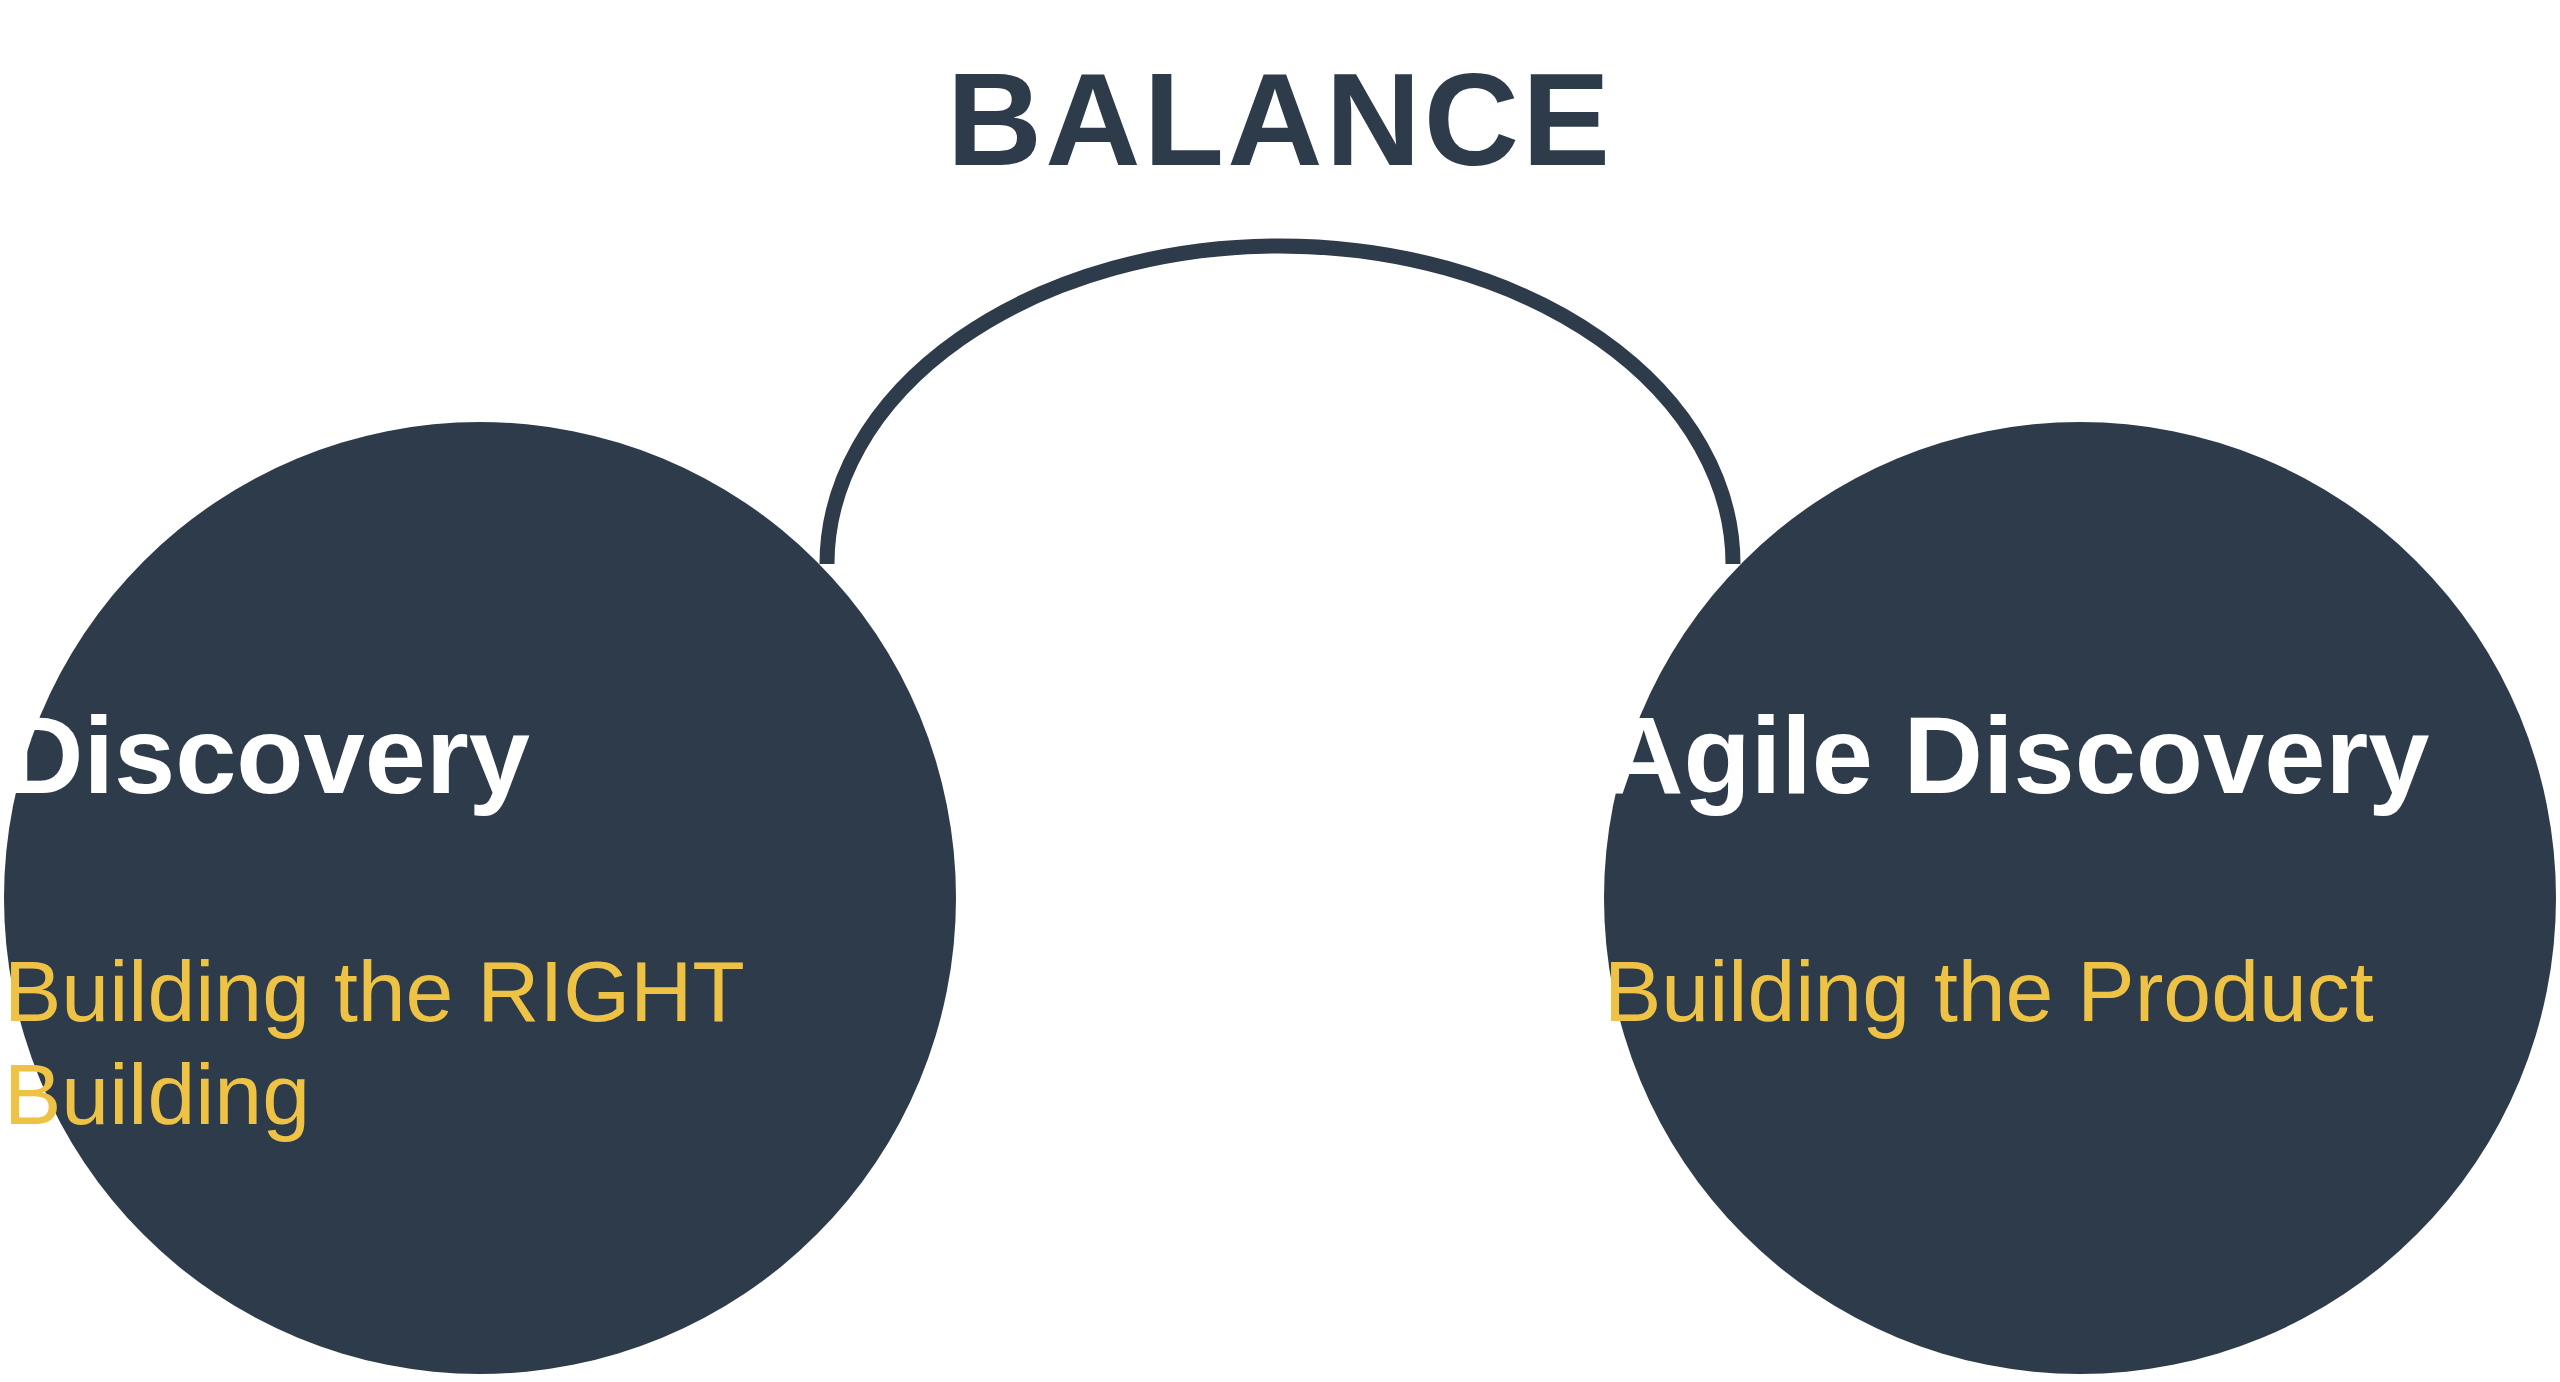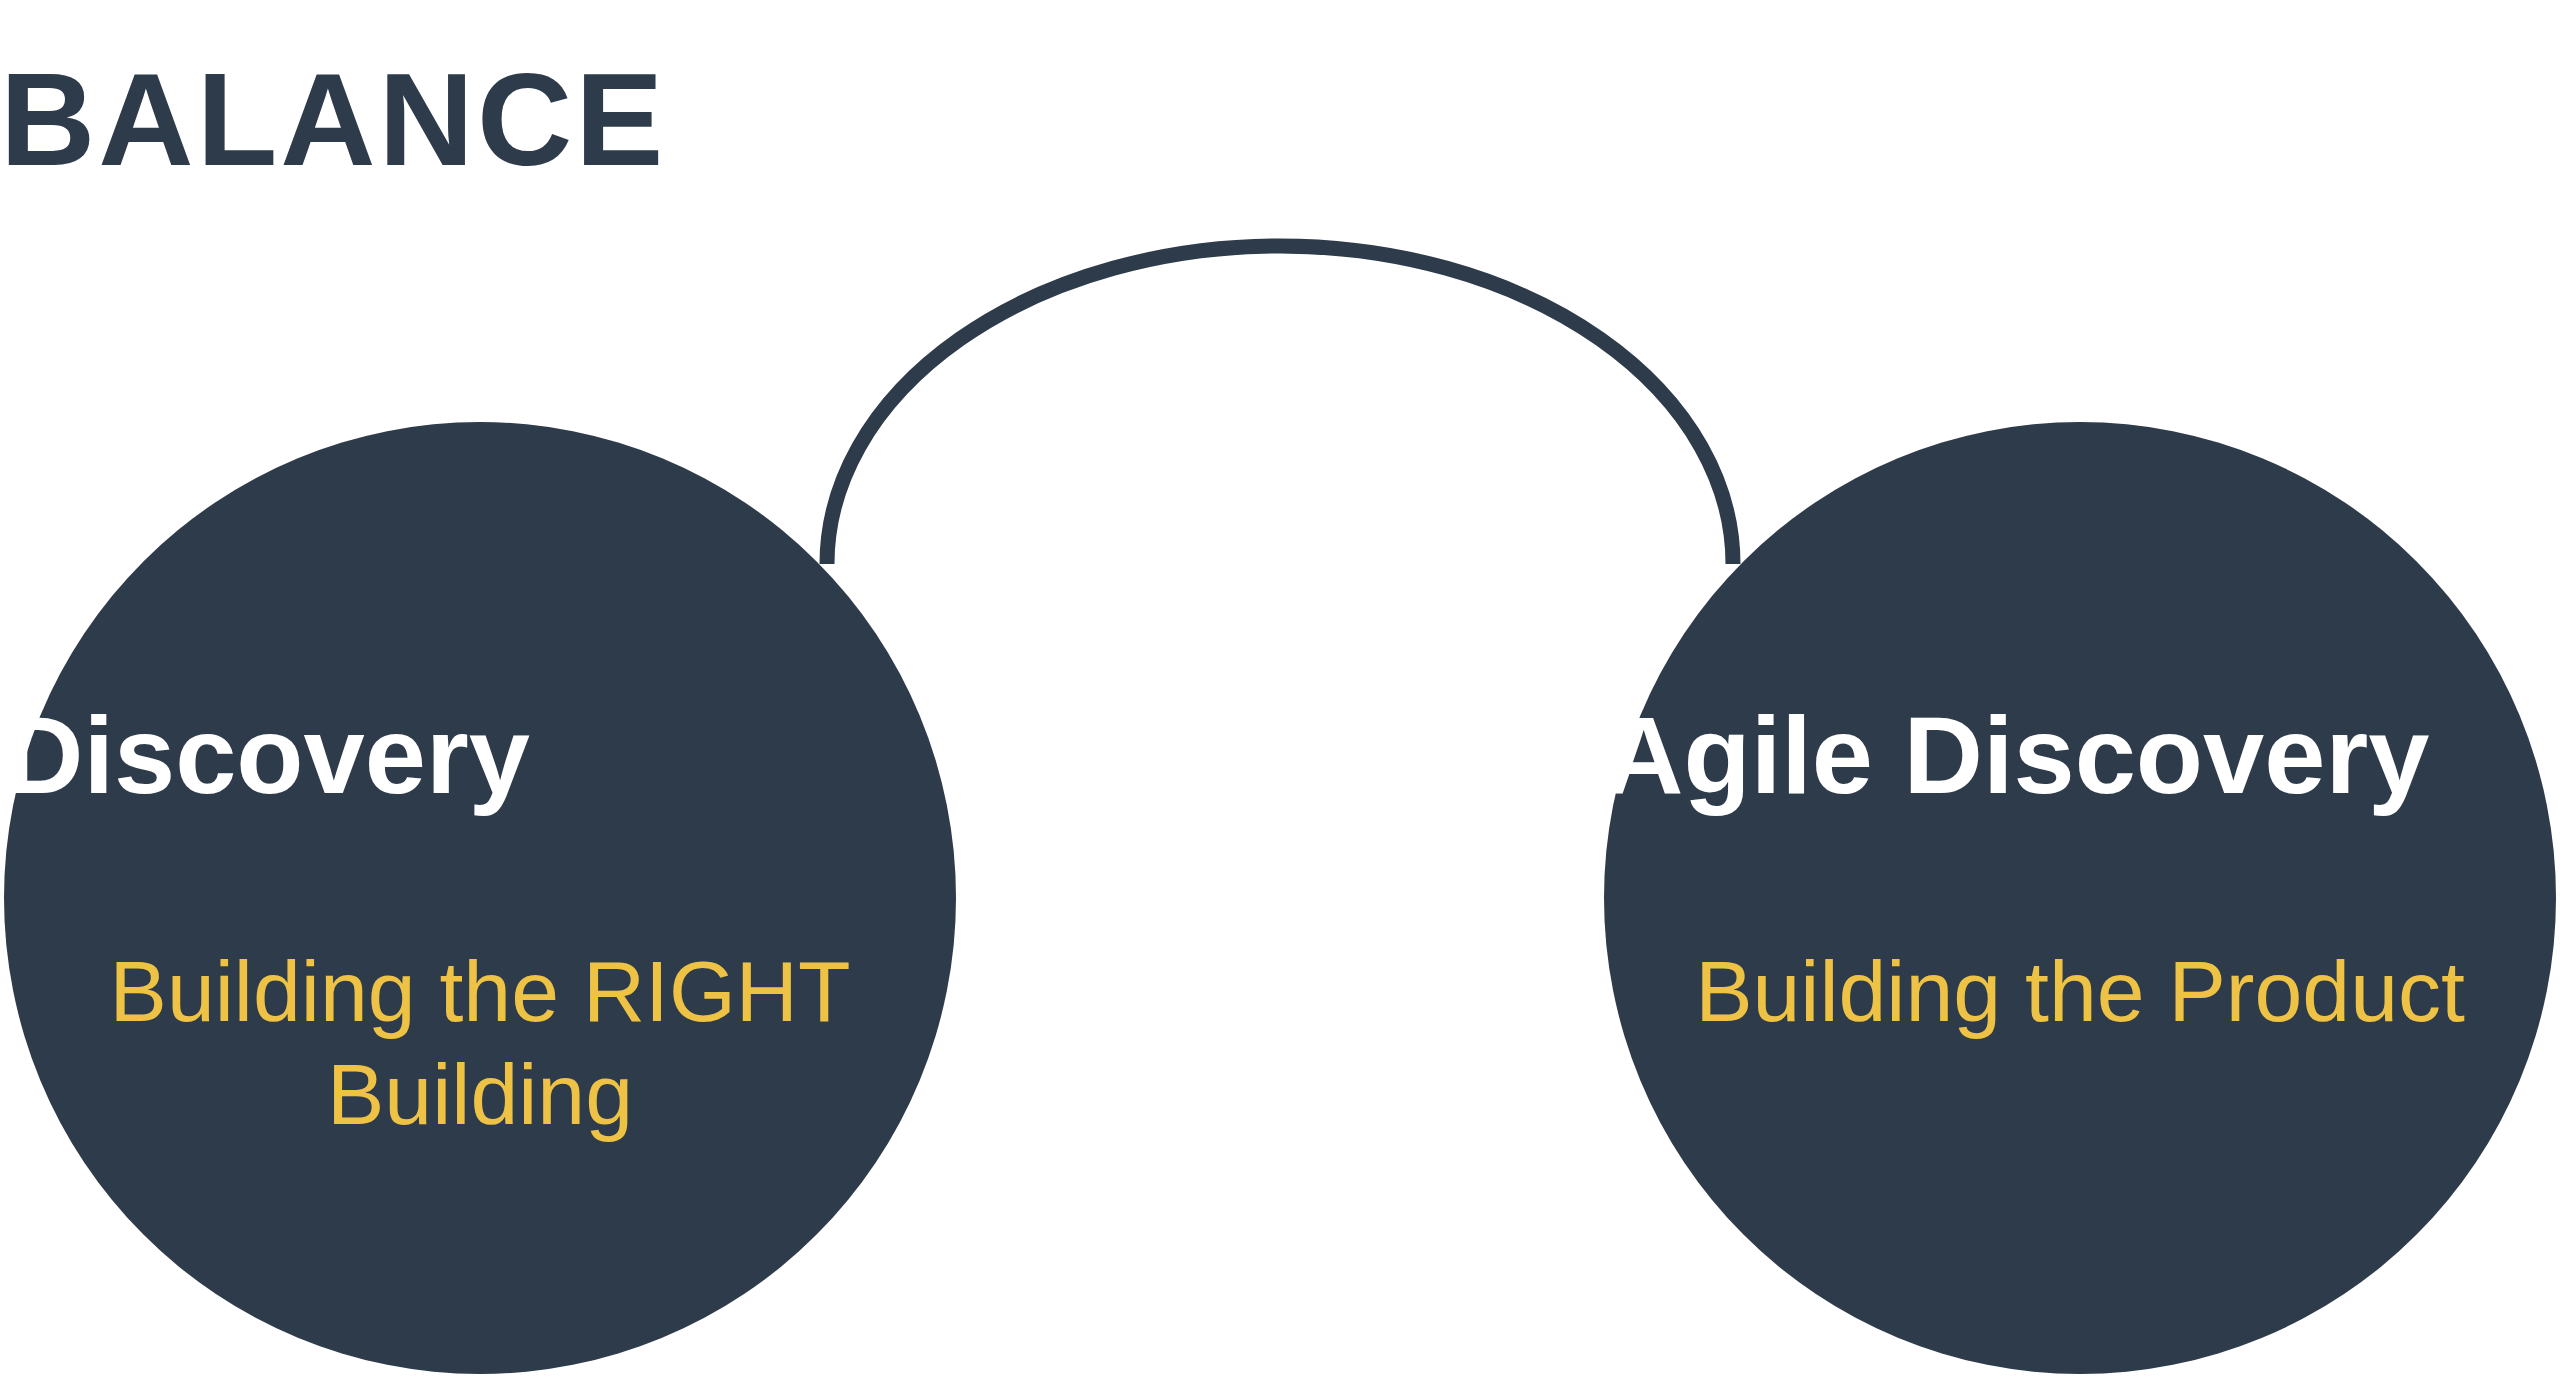--- a/index.html
+++ b/index.html
@@ -20,20 +20,21 @@
     position: relative;
     width: 2560px;
     height: 1382px;
     background: var(--background);
   }
   .diagram-title {
     position: absolute;
     top: 54px;
     left: 0;
     width: 100%;
+    text-align: center;
     font-size: 132px;
     font-weight: 700;
     line-height: 1;
     letter-spacing: 3px;
     color: var(--navy);
   }
   .connector-svg {
     position: absolute;
     top: 0;
     left: 0;
@@ -65,21 +66,21 @@
     font-size: 110px;
     font-weight: 700;
     line-height: 1;
     color: var(--white);
   }
   .circle-subtitle {
     position: absolute;
     top: 518px;
     left: 0;
     width: 100%;
-    text-align: center;
+    text-align: left;
     font-size: 86px;
     font-weight: 500;
     line-height: 1.2;
     color: var(--yellow);
   }
   .circle-subtitle span { display: block; }
 </style>
 </head>
 <body>
 

